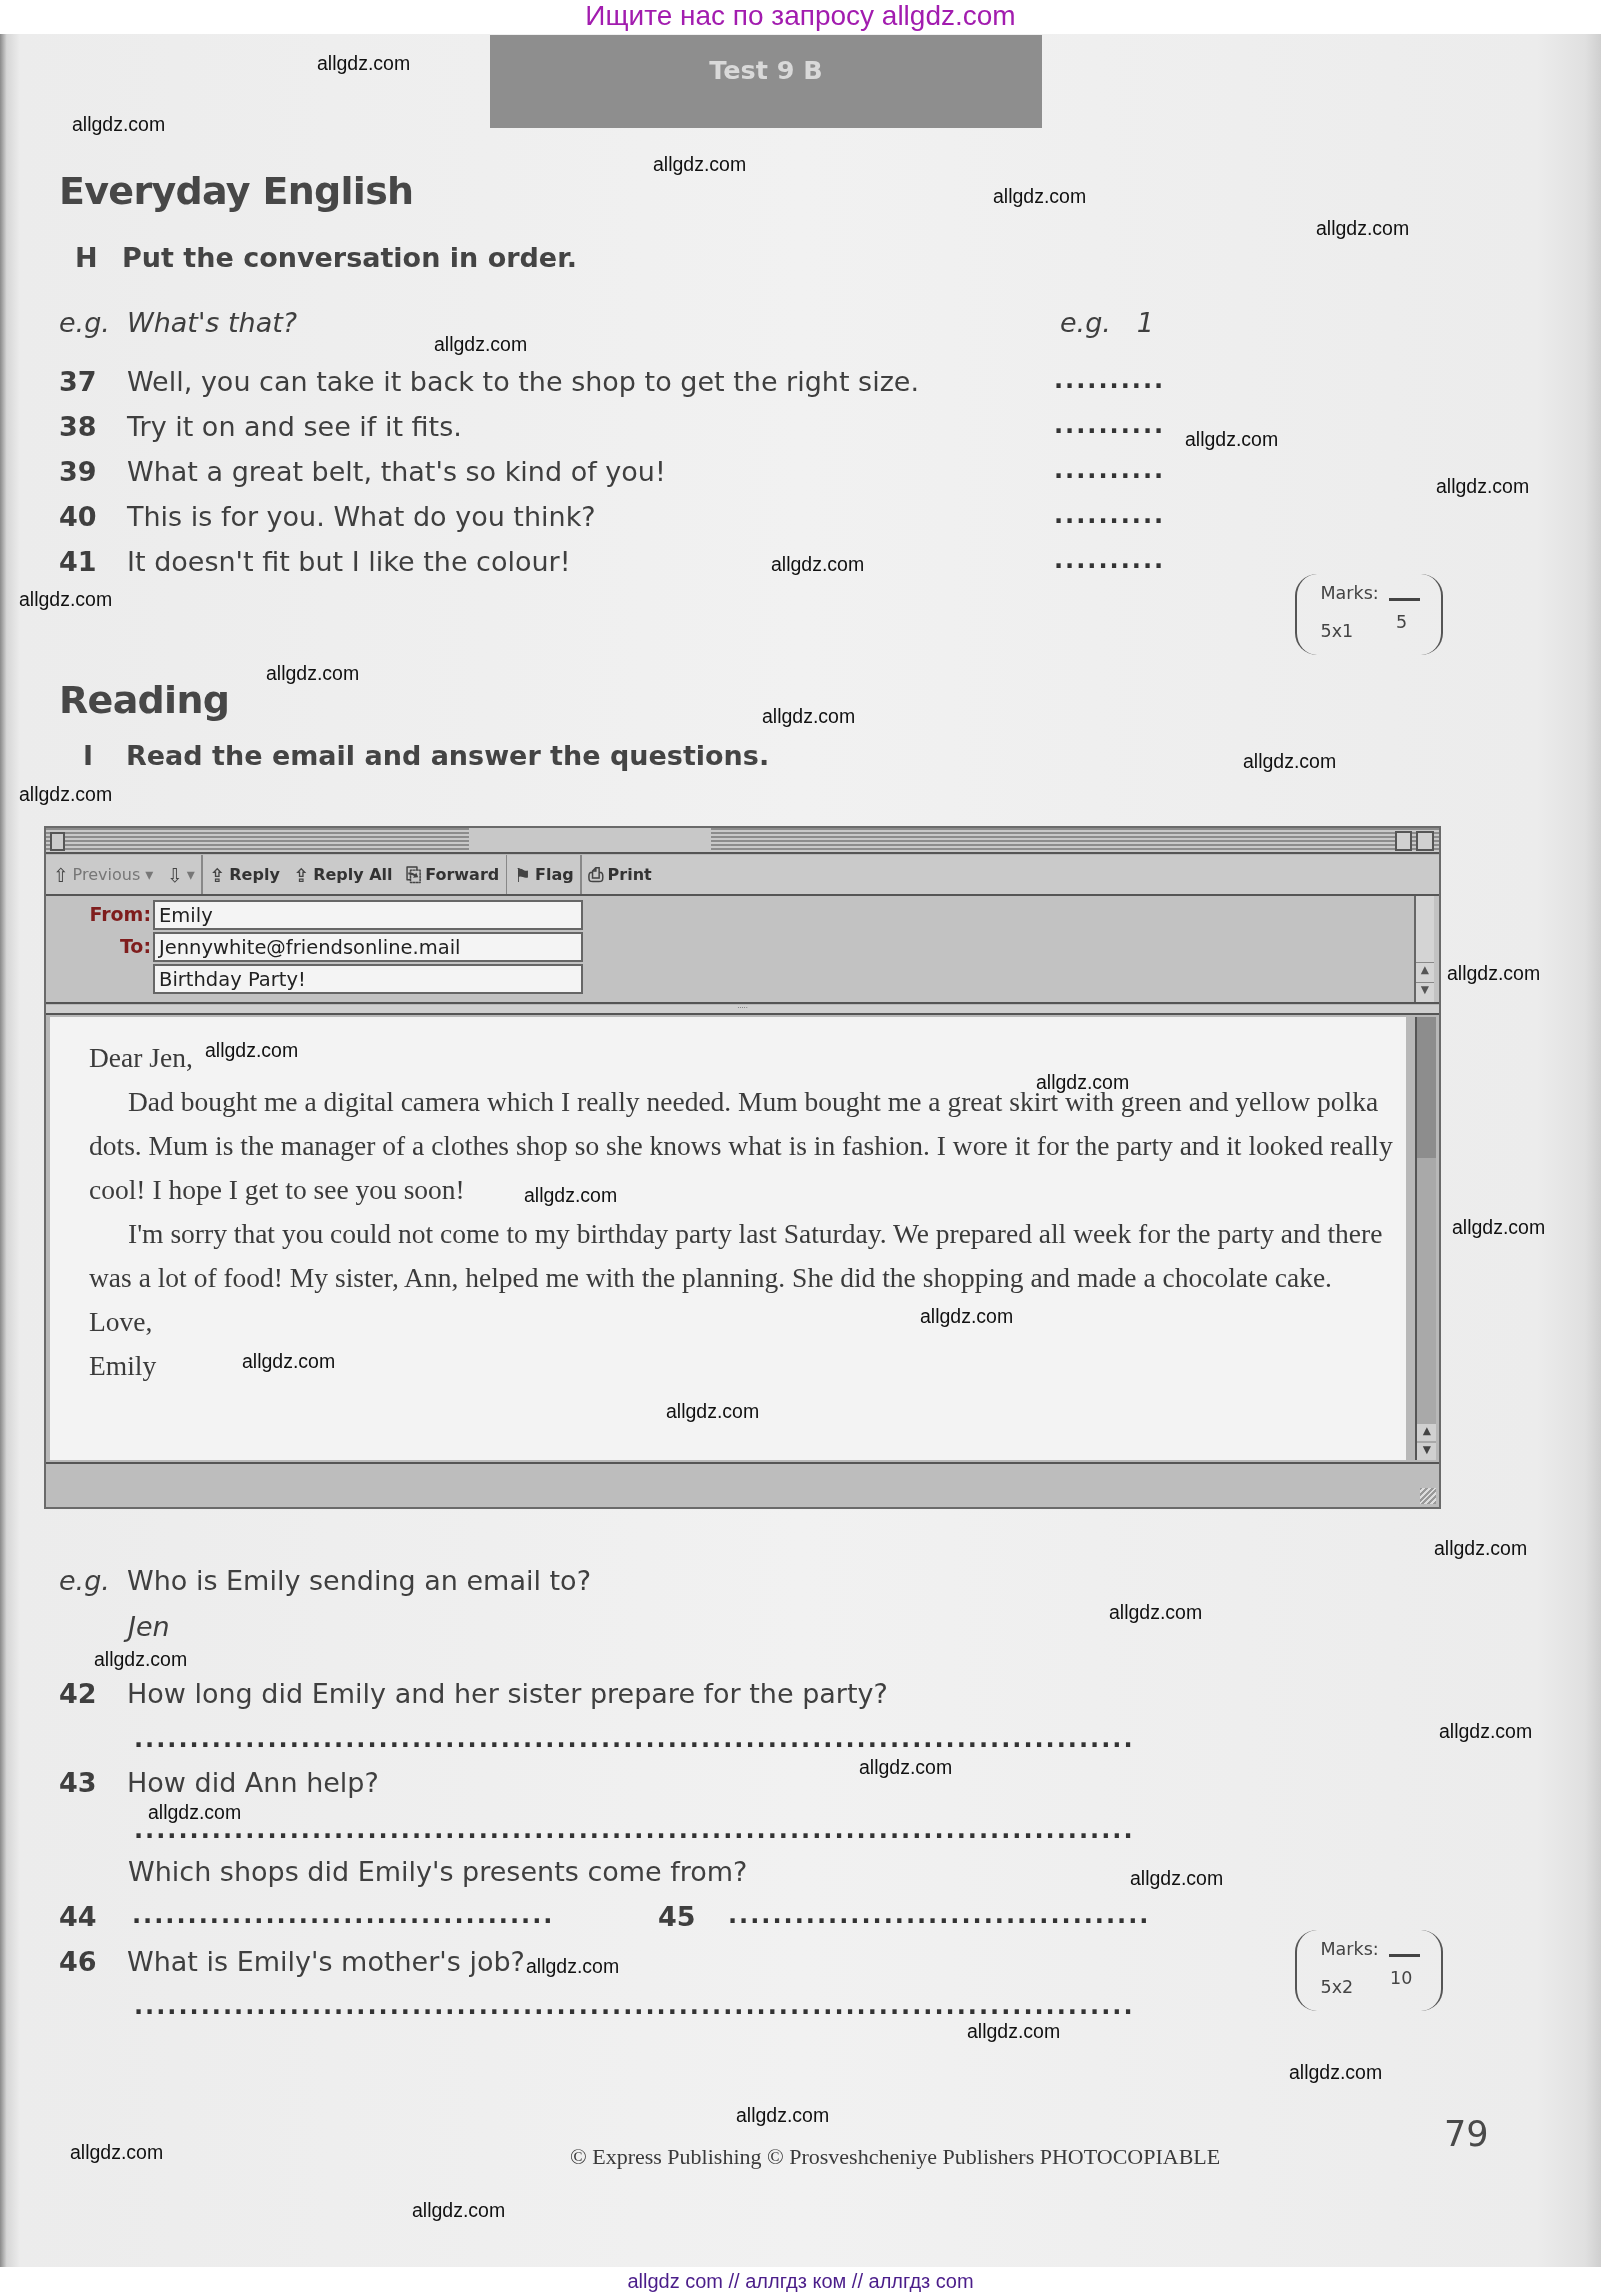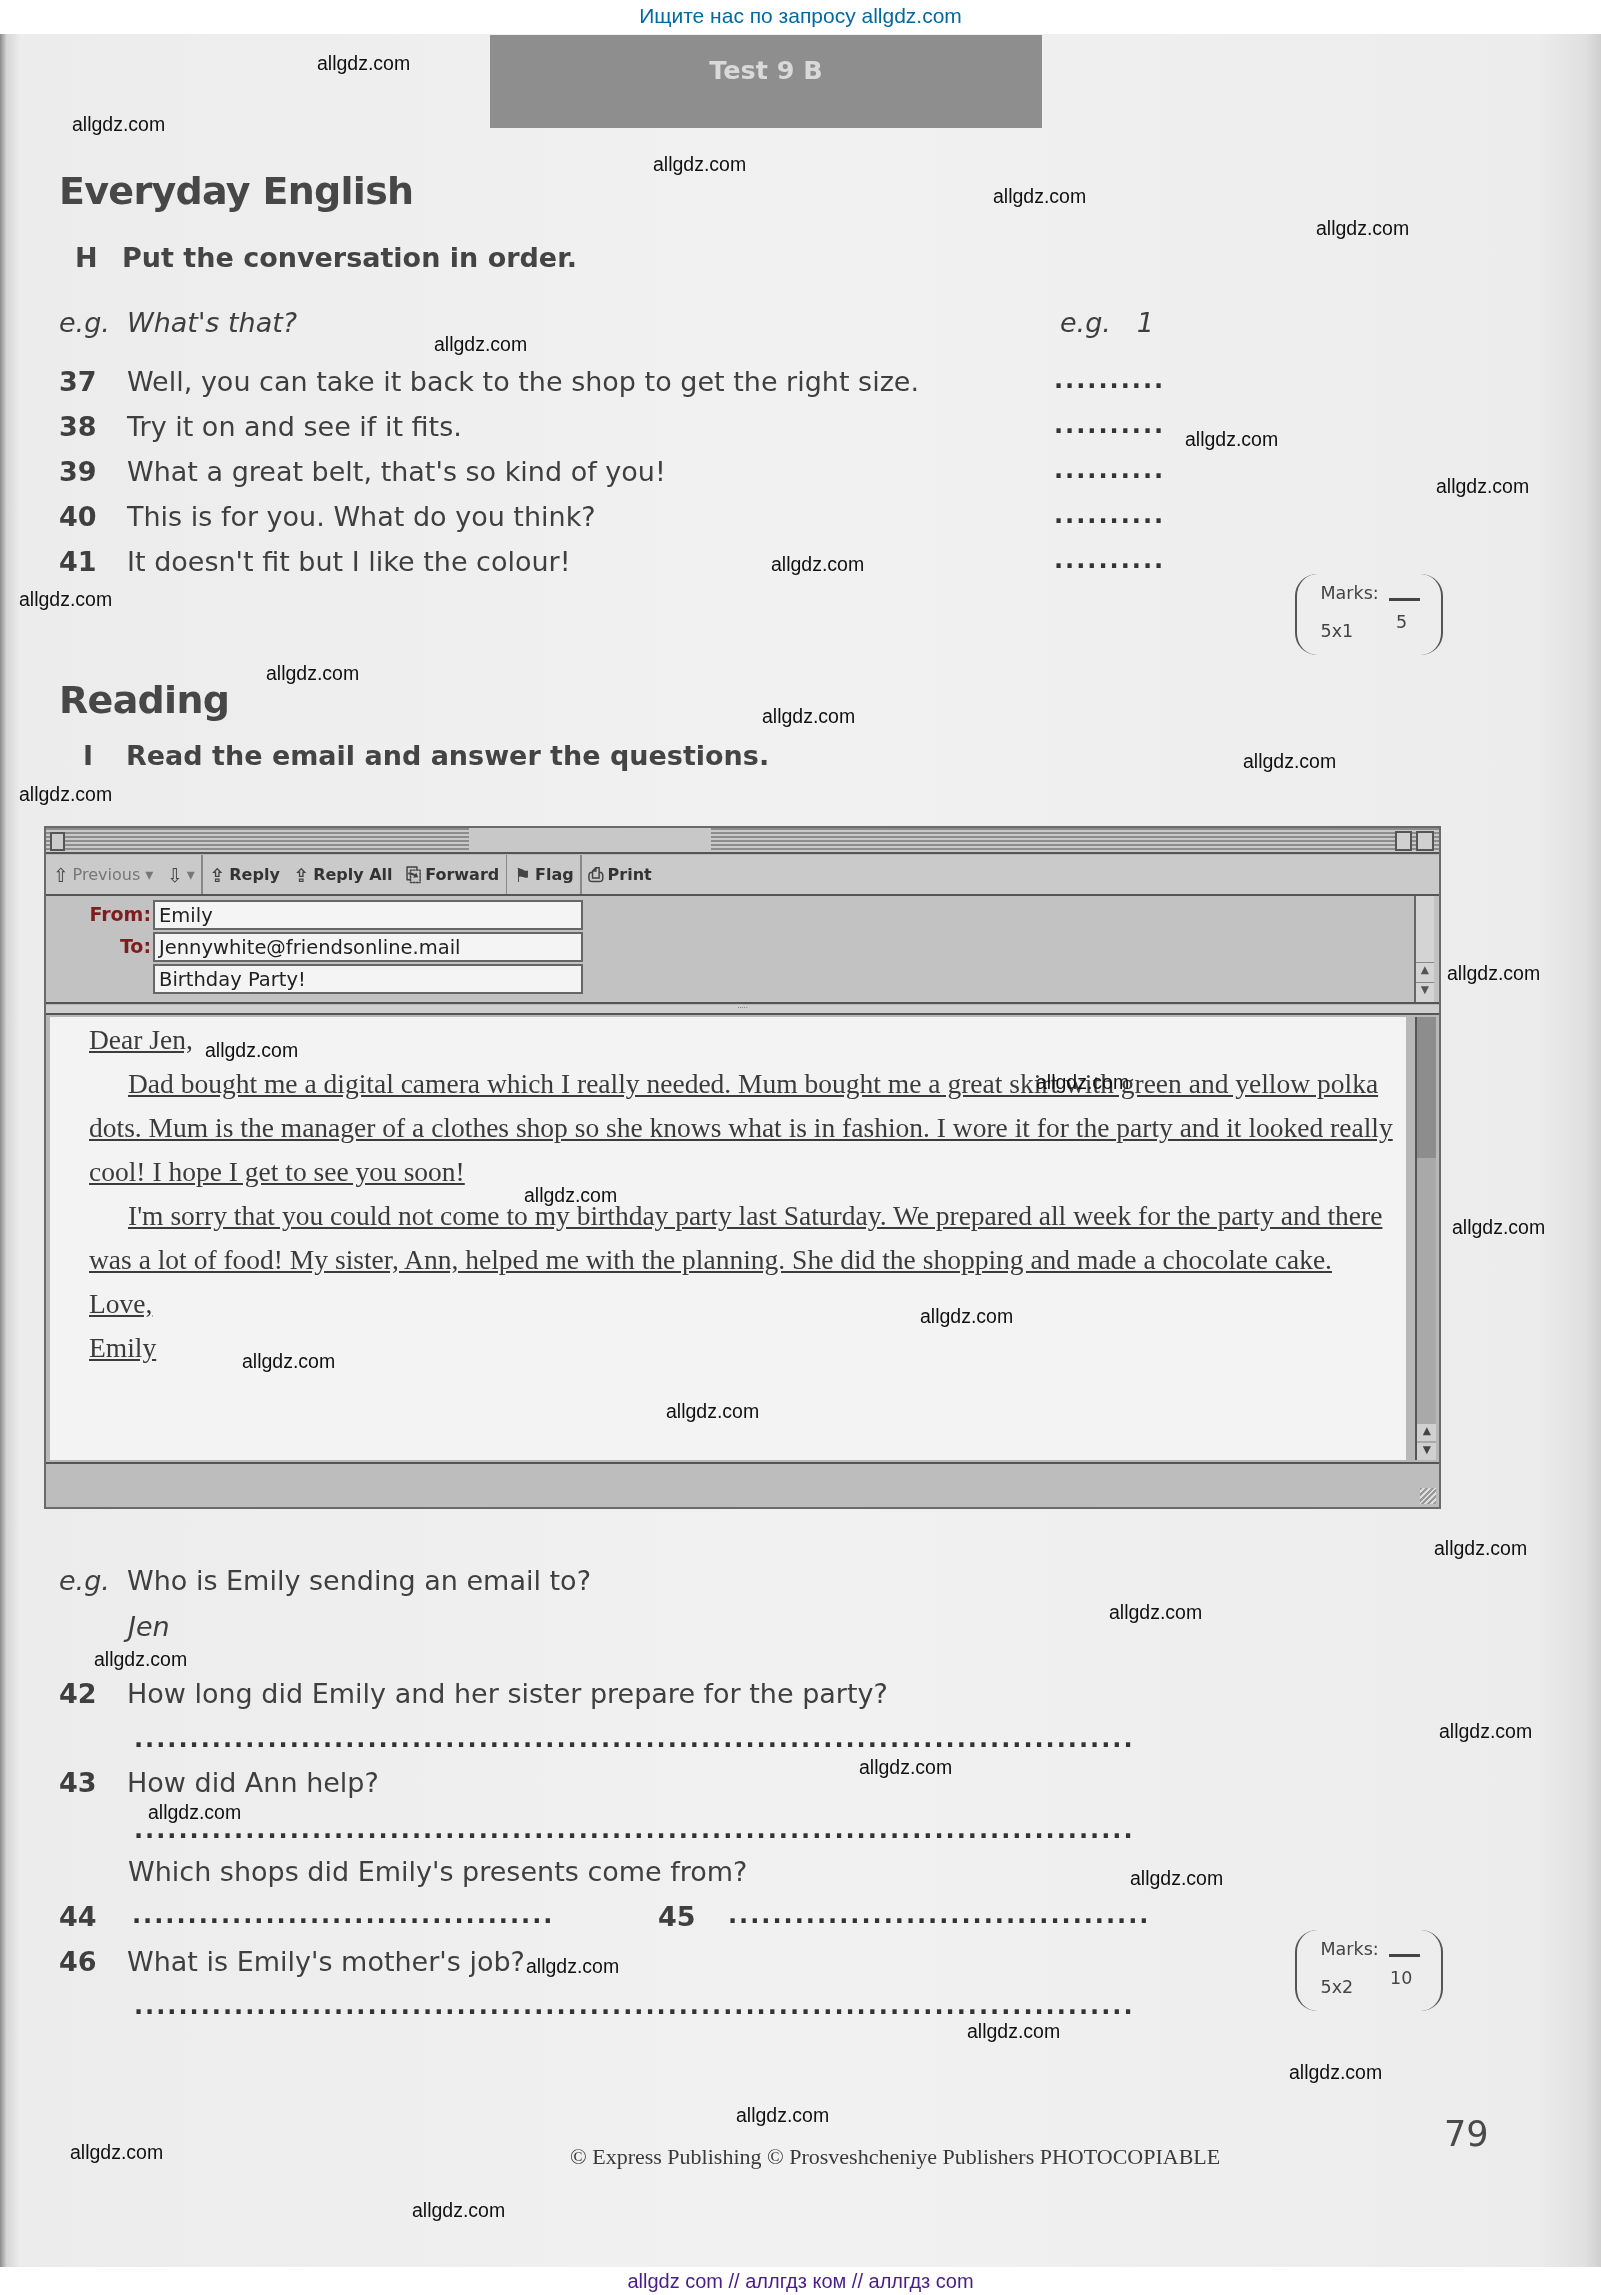--- a/index.html
+++ b/index.html
@@ -1,18 +1,18 @@
 <!DOCTYPE html>
 <html style="font-size:10.7px"><head>
 <meta charset="utf-8">
 <style>
   html, body { margin:0; padding:0; }
   body { width:1601px; height:2295px; position:relative; overflow:hidden; background:#ffffff; font-family:"DejaVu Sans", sans-serif; color:#3c3c3c; }
   .page { position:absolute; left:0; top:34px; width:1601px; height:2235px; background:linear-gradient(90deg,#8a8a8a 0px,#d6d6d6 6.7px,#ececec 20px,#f1f1f1 50%,#ececec 96%,#e0e0e0 99%,#cfcfcf 100%); }
-  .banner-top { position:absolute; top:0; left:0; width:1601px; height:34px; background:#fff; text-align:center; color:#0369a1; font-family:"Liberation Sans", sans-serif; font-size:21px; line-height:31px; }
+  .banner-top { position:absolute; top:0; left:0; width:1601px; height:34px; background:#fff; text-align:center; color:#a21caf; font-family:"Liberation Sans", sans-serif; font-size:28px; line-height:31px; }
   .banner-bottom { position:absolute; bottom:0; left:0; width:1601px; height:28px; background:#fff; text-align:center; color:#4b1d8a; font-family:"Liberation Sans", sans-serif; font-size:20px; line-height:28px; }
   .test-box { position:absolute; left:490px; top:35px; width:552px; height:93px; background:#8e8e8e; color:#d9d9d9; font-size:25.5px; font-weight:bold; text-align:center; line-height:70px; }
   .h1 { position:absolute; font-size:38px; font-weight:bold; color:#474747; font-family:"DejaVu Sans", sans-serif; letter-spacing:-0.7px; }
   .instr { position:absolute; font-size:27px; font-weight:bold; color:#444; }
   .instr .letter { display:inline-block; width:47px; }
   .row { position:absolute; left:59px; font-size:27px; color:#3f3f3f; white-space:nowrap; }
   .row .num { display:inline-block; width:68px; font-weight:bold; }
   .row .eg { display:inline-block; width:68px; font-style:italic; }
   .it { font-style:italic; }
   .dots { position:absolute; font-size:24px; color:#333; letter-spacing:2px; font-weight:bold; }
@@ -41,21 +41,21 @@
   .tb-icon { font-size:19px; margin-right:4px; color:#444; }
   .headers { position:absolute; left:0; top:68px; width:100%; height:106px; background:#c2c2c2; border-bottom:2.7px solid #555; }
   .hdr-label { position:absolute; right:calc(100% - 105px); font-size:19px; font-weight:bold; color:#7f1d1d; text-align:left; }
   .hdr-field { position:absolute; left:107px; width:430px; height:29.5px; background:#f4f4f4; border:2px solid #666; box-sizing:border-box; font-size:19.5px; color:#222; padding-left:4px; line-height:27px; }
   .hdr-scroll { position:absolute; right:5.4px; top:0; width:17.5px; height:106px; background:#d4d4d4; border-left:2px solid #666; }
   .hdr-scroll .up, .hdr-scroll .down { position:absolute; left:0; width:17.5px; height:19px; text-align:center; font-size:10.7px; color:#555; border-top:1.3px solid #888; }
   .hdr-scroll .up { bottom:20px; } .hdr-scroll .down { bottom:0; }
   .divider-grip { position:absolute; left:0; top:177px; width:100%; height:8px; background:#cfcfcf; border-bottom:2.7px solid #555; text-align:center; font-size:6.7px; line-height:6.7px; color:#444; }
   .body-pane { position:absolute; left:4px; top:189px; width:1356px; height:443px; background:#f3f3f3; font-family:"Liberation Serif", "DejaVu Serif", serif; font-size:27.5px; color:#3b3b3b; line-height:44px; }
   .body-pane p { margin:0; }
-  .body-text { position:absolute; left:39px; top:1px; width:1316px;text-decoration:underline; }
+  .body-text { position:absolute; left:39px; top:19px; width:1316px; }
   .indent { text-indent:39px; }
   .body-scroll { position:absolute; right:2.7px; top:189px; width:19px; height:443px; background:#a9a9a9; border-left:2px solid #555; }
   .body-scroll .thumb { position:absolute; left:0; top:0; width:19px; height:141px; background:#8d8d8d; }
   .body-scroll .up, .body-scroll .down { position:absolute; left:0; width:19px; height:17.5px; background:#d0d0d0; text-align:center; font-size:10.7px; color:#444; }
   .body-scroll .up { bottom:19px; } .body-scroll .down { bottom:0; }
   .statusbar { position:absolute; left:0; bottom:0; width:100%; height:43px; background:#bdbdbd; border-top:2.7px solid #555; }
   .resize { position:absolute; right:2.7px; bottom:2.7px; width:16px; height:16px; background:repeating-linear-gradient(135deg,#999 0 2px,#ddd 2px 4px); }
 
   .footer { position:absolute; left:570px; top:2144px; font-family:"Liberation Serif", serif; font-size:22px; color:#3a3a3a; }
   .pagenum { position:absolute; left:1444px; top:2114px; font-size:35px; color:#4a4a4a; }

